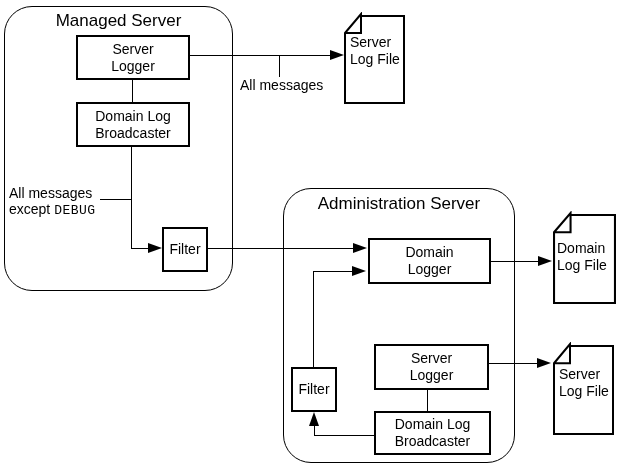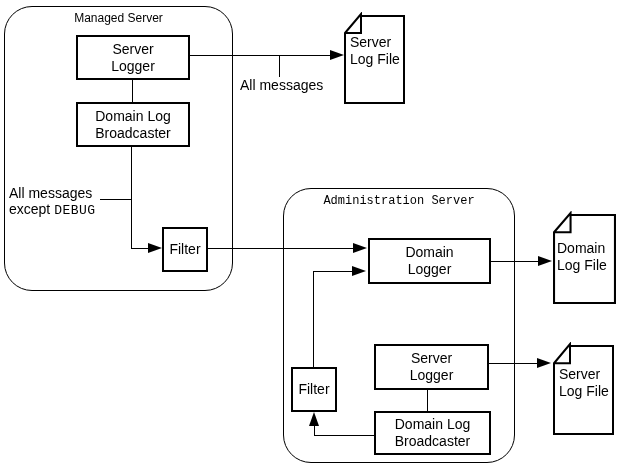--- a/index.html
+++ b/index.html
@@ -4,21 +4,21 @@
 <style>
   html,body{margin:0;padding:0;background:#fff;}
   #canvas{
     position:relative;width:617px;height:470px;background:#ffffff;
     font-family:"Liberation Sans",sans-serif;color:#000;overflow:hidden;
   }
   .container{
     position:absolute;border:1px solid #000;border-radius:28px;background:transparent;
   }
   .container-title{
-    position:absolute;left:0;right:0;text-align:center;font-size:12px;white-space:nowrap;
+    position:absolute;left:0;right:0;text-align:center;font-size:17px;white-space:nowrap;
   }
   .box{
     position:absolute;border:2px solid #000;background:#fff;
     display:flex;align-items:center;justify-content:center;
     font-size:14px;line-height:17px;text-align:center;white-space:pre-line;
     box-sizing:border-box;
   }
   .hline{position:absolute;height:1px;background:#000;}
   .vline{position:absolute;width:1px;background:#000;}
   .arrow-r{
@@ -43,21 +43,21 @@
 </head>
 <body>
 
 <div id="canvas">
 
   <div class="container" style="left:4px;top:6px;width:227px;height:283px;">
     <div class="container-title" style="top:4px;">Managed Server</div>
   </div>
 
   <div class="container" style="left:283px;top:188px;width:230px;height:273px;">
-    <div class="container-title" style="top:5px;font-family:Liberation Mono, monospace;">Administration Server</div>
+    <div class="container-title" style="top:5px;">Administration Server</div>
   </div>
 
   <div class="box" style="left:76px;top:35px;width:114px;height:45px;">Server
 Logger</div>
 
   <div class="box" style="left:76px;top:102px;width:114px;height:45px;">Domain Log
 Broadcaster</div>
 
   <div class="box" style="left:162px;top:227px;width:46px;height:45px;">Filter</div>
 

